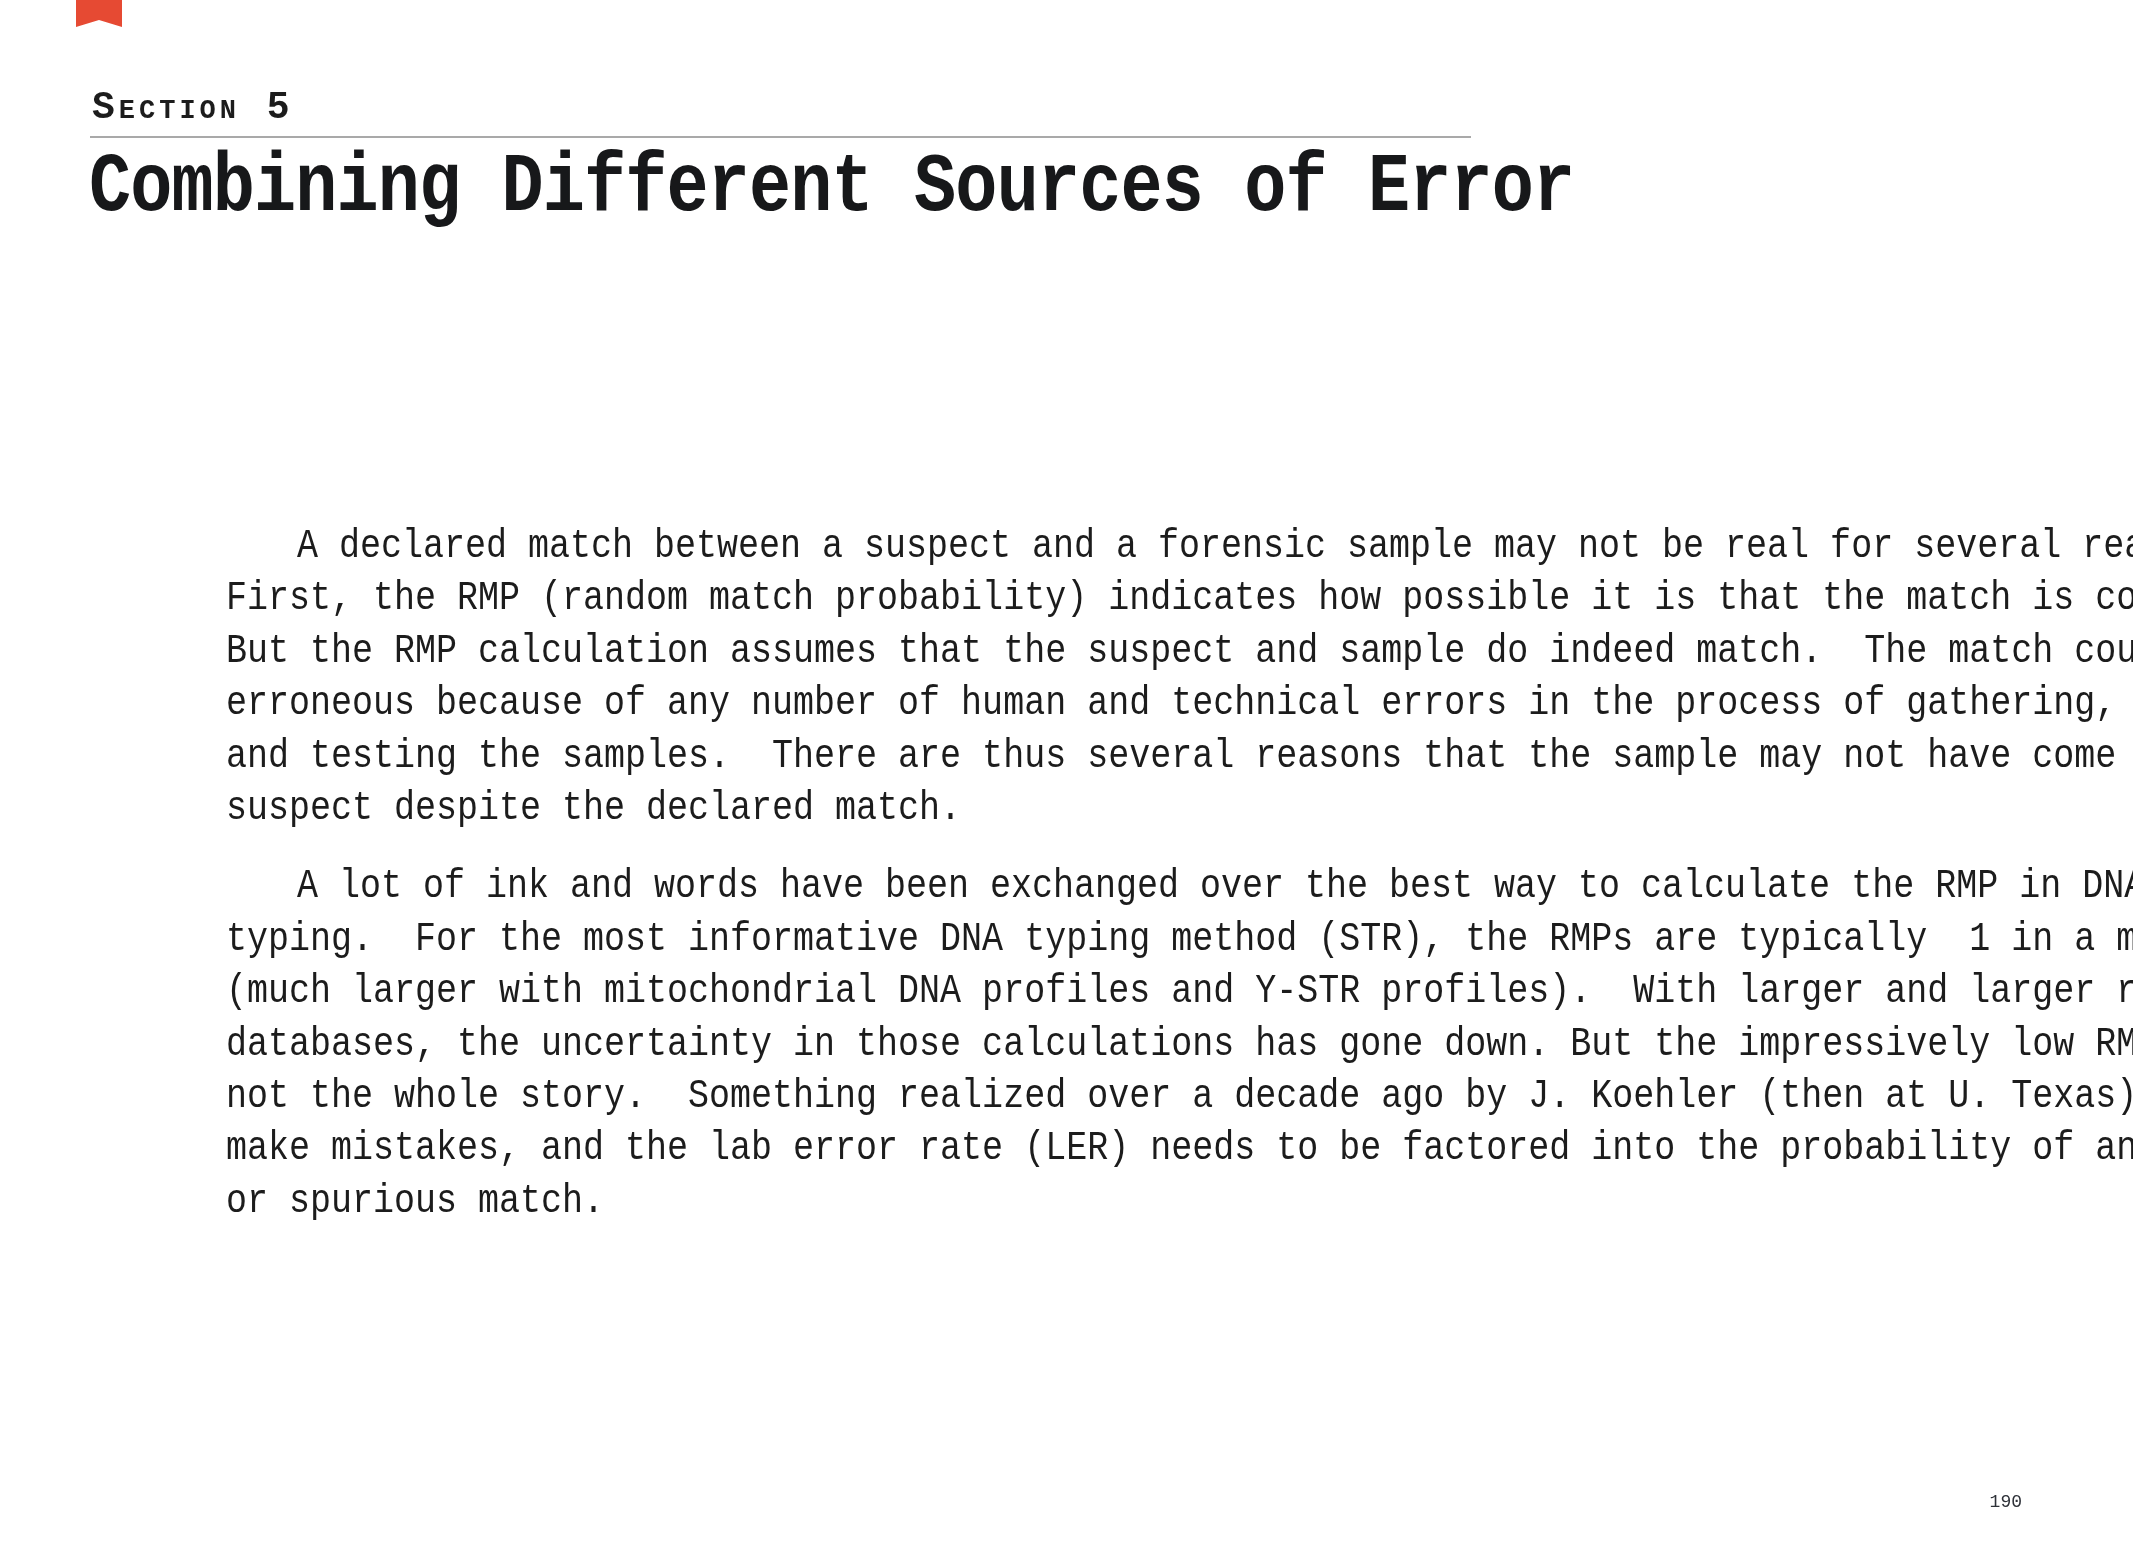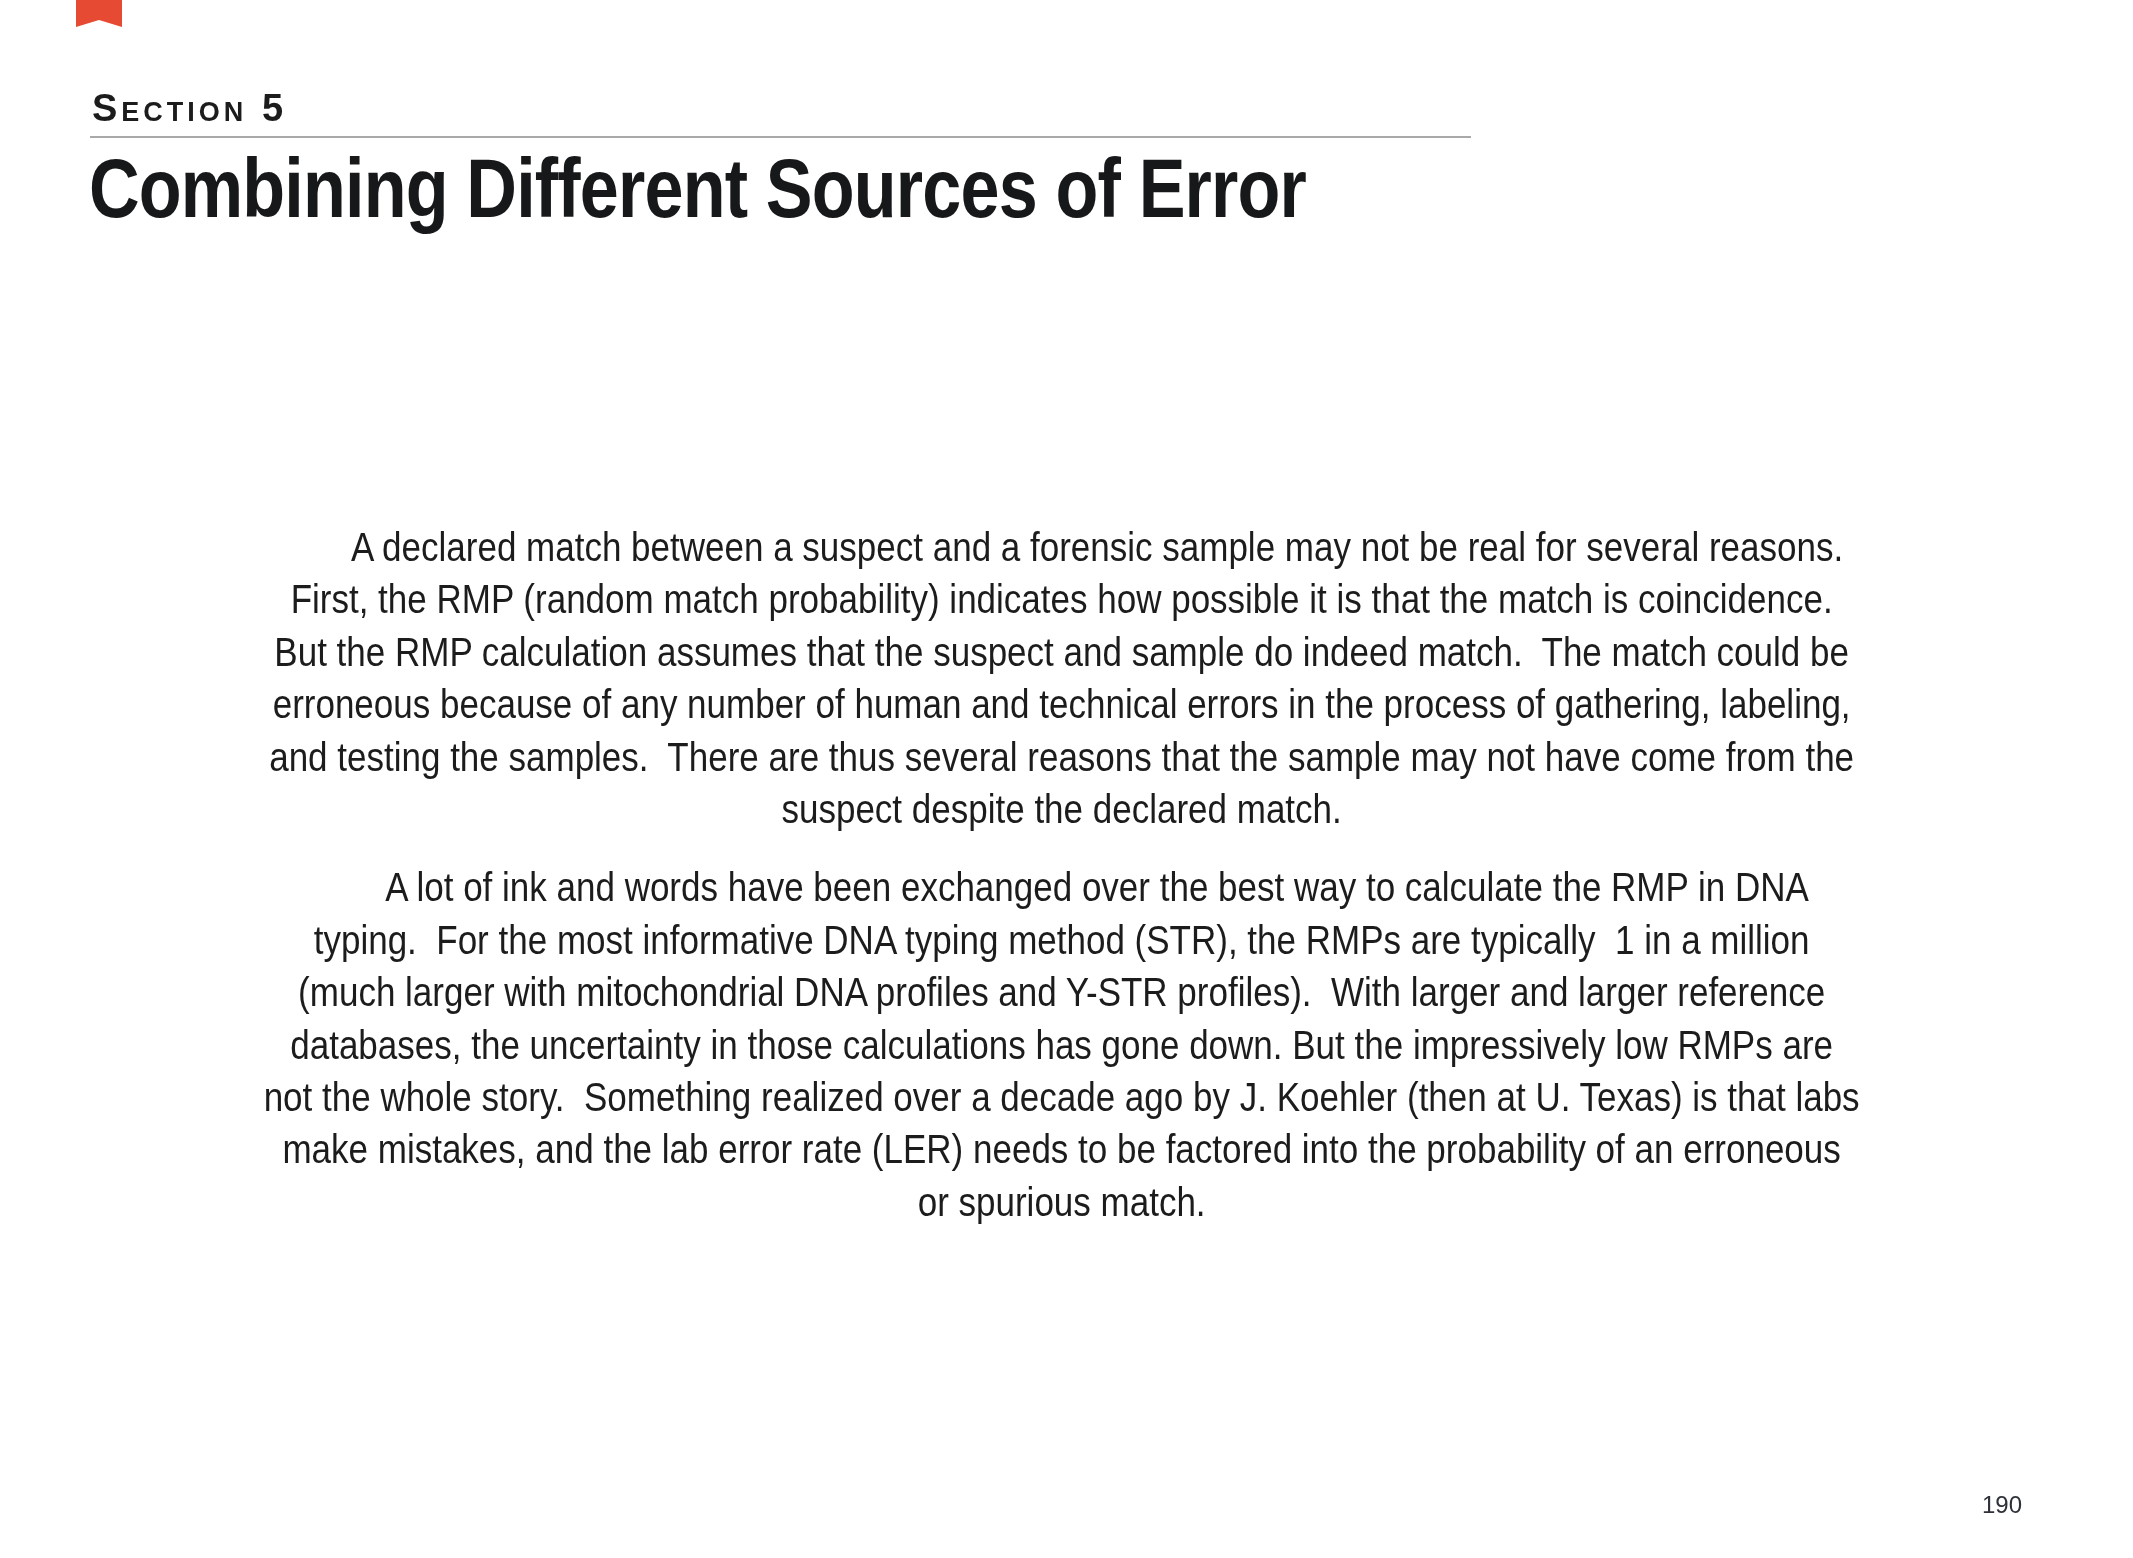--- a/index.html
+++ b/index.html
@@ -2,22 +2,21 @@
 <html style="--accent-red: #e64a33; --rule-color: #a9a9a9; --text-color: #1c1c1c; --title-color: #17181a; --pagenum-color: #2e3138; --page-bg: #ffffff;"><head>
 <meta charset="utf-8">
 <style>
   html, body { margin: 0; padding: 0; background: #ffffff; }
   .page {
     position: relative;
     width: 2133px;
     height: 1558px;
     background: var(--page-bg, #ffffff);
     overflow: hidden;
-    font-family: Liberation Sans, sans-serif;
-    text-align: center;
+    font-family: Liberation Mono, monospace;
   }
 
   
   .ribbon {
     position: absolute;
     left: 76px;
     top: 0;
     width: 46px;
     height: 27px;
     background: var(--accent-red, #e64a33);
@@ -77,21 +76,21 @@
     color: var(--text-color, #1c1c1c);
     transform: scaleX(0.875);  
     transform-origin: 0 0;
   }
   .para + .para { margin-top: 26px; }
 
   .page-number {
     position: absolute;
     right: 111px;
     top: 1493px;
-    font-size: 24px;
+    font-size: 18px;
     line-height: 1;
     color: var(--pagenum-color, #2e3138);
   }
 </style>
 </head>
 <body>
 
 <div class="page">
 
   <div class="ribbon"></div>

